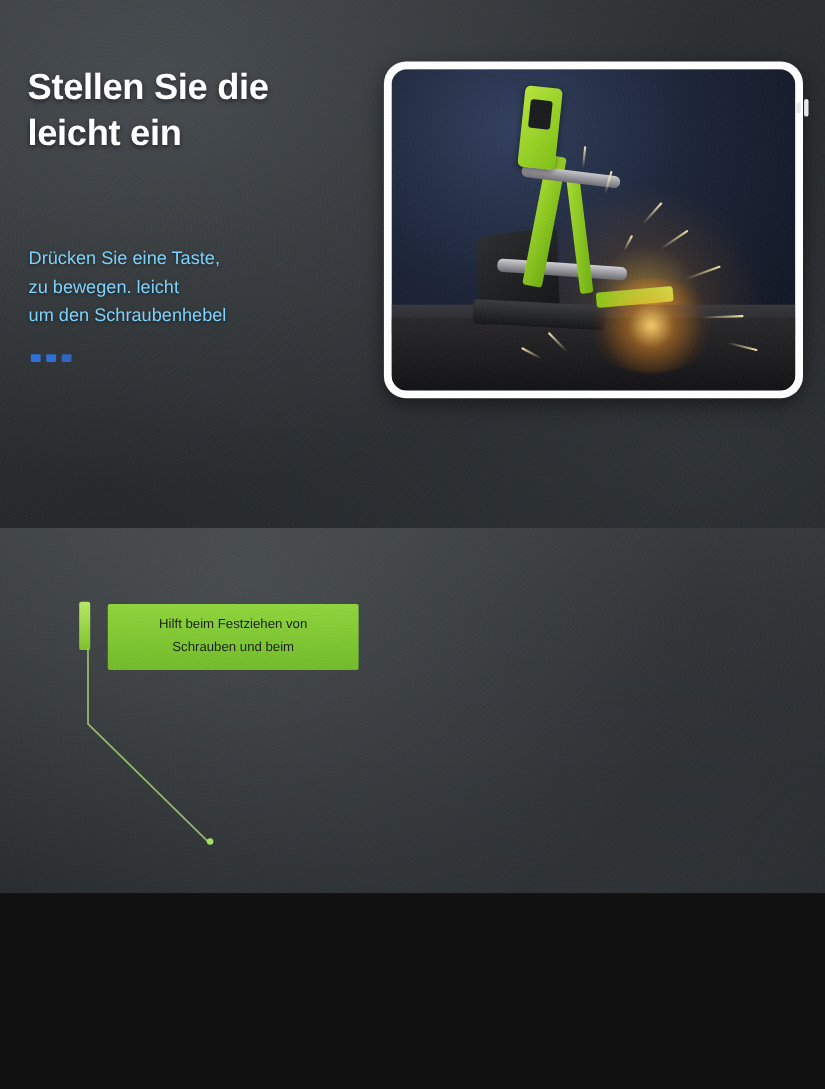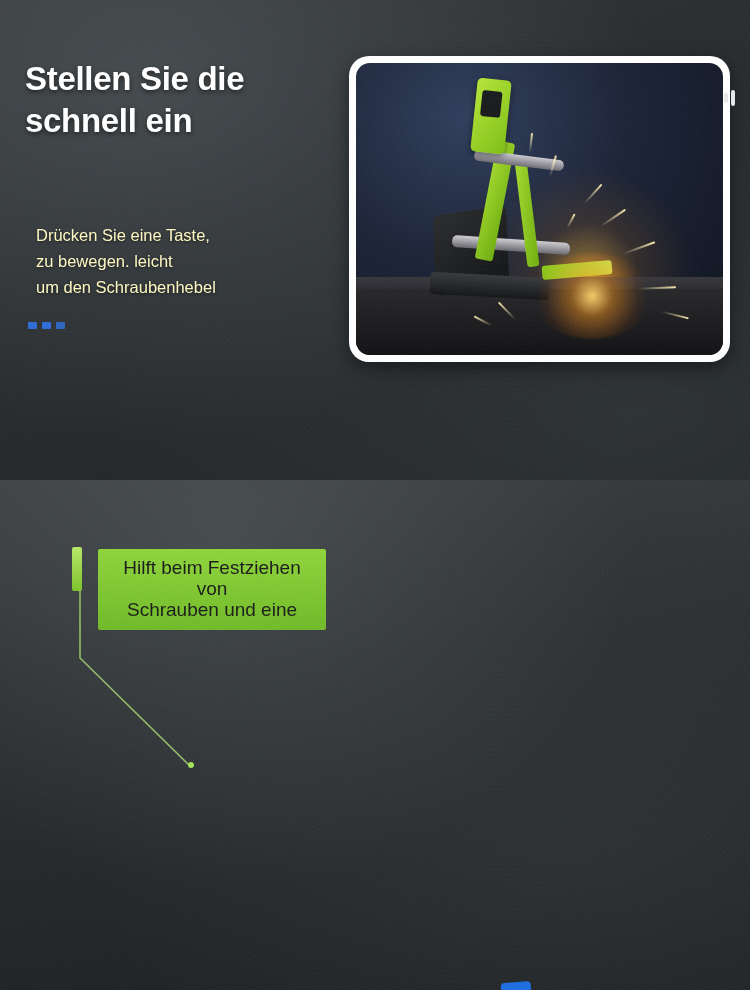--- a/index.html
+++ b/index.html
@@ -6,21 +6,21 @@
     margin: 0;
     padding: 0;
     background: #111;
   }
   body {
     font-family: "Liberation Sans", sans-serif;
   }
   .page {
     position: relative;
     width: 750px;
-    height: 990px;
+    height: 812px;
     overflow: hidden;
     background: #26292b;
   }
 
   
   .bg-top {
     position: absolute;
     left: 0; top: 0;
     width: 750px; height: 520px;
     background:
@@ -57,24 +57,24 @@
     width: 320px;
     color: #ffffff;
     font-size: 33px;
     line-height: 42px;
     font-weight: bold;
     letter-spacing: -0.3px;
     text-shadow: 0 2px 5px rgba(0,0,0,0.55);
   }
   .subhead {
     position: absolute;
-    left: 36px;
+    left: 26px;
     top: 222px;
     width: 300px;
-    color: #fef9c3;
+    color: #7dd3fc;
     font-size: 16.5px;
     line-height: 26px;
     text-shadow: 0 1px 3px rgba(0,0,0,0.5);
   }
   .dots {
     position: absolute;
     left: 28px;
     top: 322px;
     display: flex;
     gap: 5px;
@@ -249,21 +249,21 @@
   
   .callout {
     position: absolute;
     left: 98px;
     top: 549px;
     width: 228px;
     padding: 8px 10px 10px 10px;
     box-sizing: border-box;
     background: linear-gradient(180deg, rgba(150,225,60,0.92) 0%, rgba(120,200,40,0.9) 100%);
     color: #1d1f1d;
-    font-size: 19px;
+    font-size: 12px;
     line-height: 21px;
     text-align: center;
     border-radius: 2px;
   }
   .callout-stem {
     position: absolute;
     left: 72px; top: 547px;
     width: 10px; height: 44px;
     background: linear-gradient(180deg, #b8e86a, #7ec32a);
     border-radius: 2px;
@@ -284,21 +284,21 @@
 </head>
 <body>
 
 <div class="page">
 
   <div class="bg-top"></div>
   <div class="bg-bottom"></div>
 
   <div class="headline">
     <div>Stellen Sie die</div>
-    <div>schnell ein</div>
+    <div>leicht ein</div>
   </div>
 
   <div class="subhead">
     <div>Drücken Sie eine Taste,</div>
     <div>zu bewegen. leicht</div>
     <div>um den Schraubenhebel</div>
   </div>
 
   <div class="dots">
     <i></i>
@@ -346,21 +346,21 @@
         <rect x="20" y="0" width="30" height="62" rx="4"></rect>
         <polygon points="8,58 62,58 35,96"></polygon>
       </g>
     </svg>
 
   </div>
 
   <div class="callout-stem"></div>
   <div class="callout">
     <div>Hilft beim Festziehen von</div>
-    <div>Schrauben und eine</div>
+    <div>Schrauben und beim</div>
   </div>
   <svg class="leader" viewBox="0 0 120 180">
     <path d="M6 2 L 6 70 L 116 178" stroke="rgba(180,230,120,0.75)" stroke-width="1.6" fill="none"></path>
   </svg>
   <div class="tick-dot" style="left:188px;top:762px;"></div>
 
   <div class="noise"></div>
 </div>
 
 </body></html>

